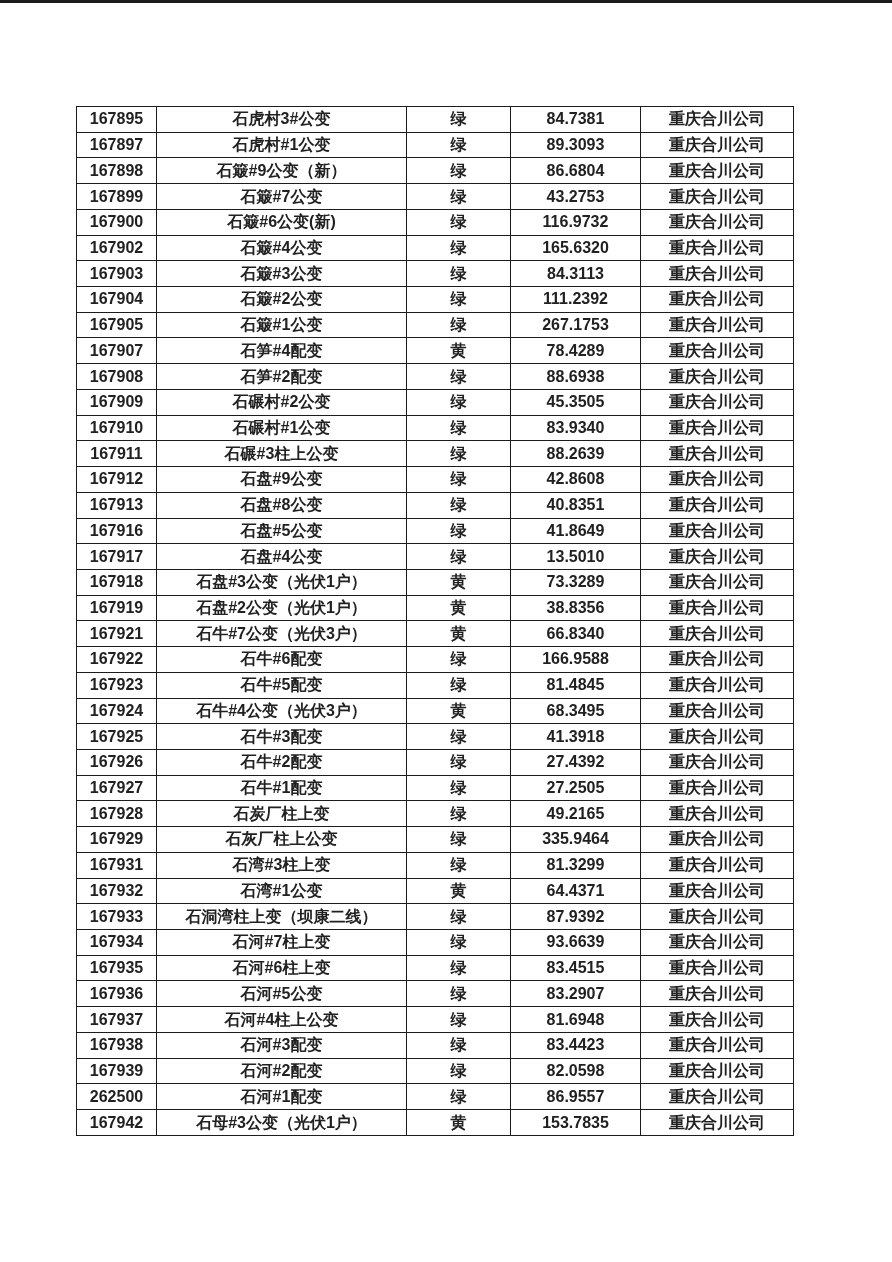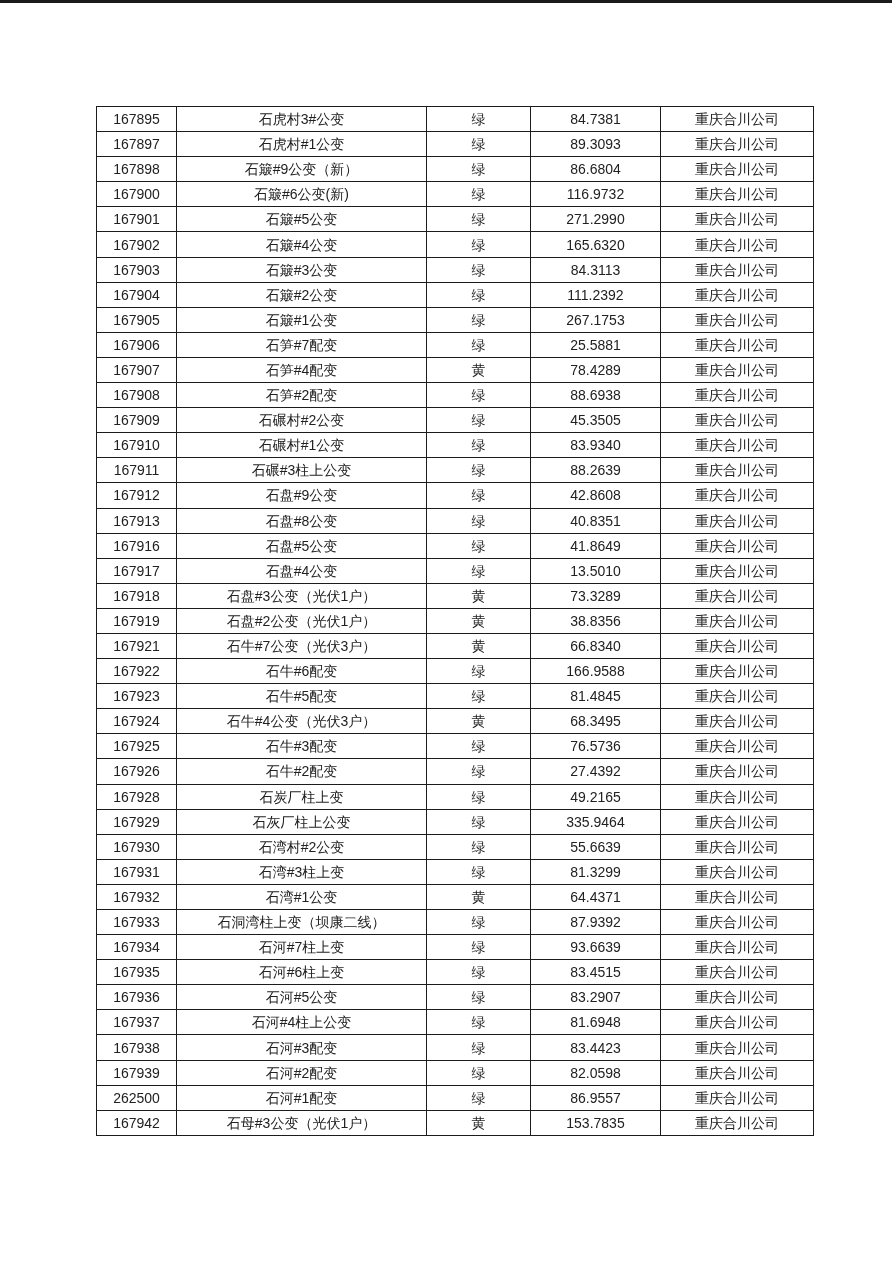--- a/index.html
+++ b/index.html
@@ -15,28 +15,29 @@
     overflow: hidden;
   }
   .top-edge {
     position: absolute;
     left: 0; top: 0;
     width: 892px; height: 3px;
     background: #1b1b1b;
   }
   .sheet-table {
     position: absolute;
-    left: 96px;
+    left: 76px;
     top: 106px;
     width: 717px;
     height: 1030px;
     border-collapse: collapse;
     table-layout: fixed;
-    font-size: 14px;
+    font-size: 16px;
     color: #212121;
+    font-weight: bold;
   }
   .sheet-table td {
     border: 1px solid #1c1c1c;
     text-align: center;
     vertical-align: middle;
     padding: 0 2px;
     white-space: nowrap;
     overflow: hidden;
     line-height: 1;
   }
@@ -76,34 +77,34 @@
         <td>重庆合川公司</td>
       </tr>
       <tr>
         <td>167898</td>
         <td>石簸#9公变（新）</td>
         <td>绿</td>
         <td>86.6804</td>
         <td>重庆合川公司</td>
       </tr>
       <tr>
+        <td>167899</td>
+        <td>石簸#7公变</td>
+        <td>绿</td>
+        <td>43.2753</td>
+        <td>重庆合川公司</td>
+      </tr>
+      <tr>
         <td>167900</td>
         <td>石簸#6公变(新)</td>
         <td>绿</td>
         <td>116.9732</td>
         <td>重庆合川公司</td>
       </tr>
       <tr>
-        <td>167901</td>
-        <td>石簸#5公变</td>
-        <td>绿</td>
-        <td>271.2990</td>
-        <td>重庆合川公司</td>
-      </tr>
-      <tr>
         <td>167902</td>
         <td>石簸#4公变</td>
         <td>绿</td>
         <td>165.6320</td>
         <td>重庆合川公司</td>
       </tr>
       <tr>
         <td>167903</td>
         <td>石簸#3公变</td>
         <td>绿</td>
@@ -118,27 +119,20 @@
         <td>重庆合川公司</td>
       </tr>
       <tr>
         <td>167905</td>
         <td>石簸#1公变</td>
         <td>绿</td>
         <td>267.1753</td>
         <td>重庆合川公司</td>
       </tr>
       <tr>
-        <td>167906</td>
-        <td>石笋#7配变</td>
-        <td>绿</td>
-        <td>25.5881</td>
-        <td>重庆合川公司</td>
-      </tr>
-      <tr>
         <td>167907</td>
         <td>石笋#4配变</td>
         <td>黄</td>
         <td>78.4289</td>
         <td>重庆合川公司</td>
       </tr>
       <tr>
         <td>167908</td>
         <td>石笋#2配变</td>
         <td>绿</td>
@@ -233,49 +227,49 @@
         <td>167924</td>
         <td>石牛#4公变（光伏3户）</td>
         <td>黄</td>
         <td>68.3495</td>
         <td>重庆合川公司</td>
       </tr>
       <tr>
         <td>167925</td>
         <td>石牛#3配变</td>
         <td>绿</td>
-        <td>76.5736</td>
+        <td>41.3918</td>
         <td>重庆合川公司</td>
       </tr>
       <tr>
         <td>167926</td>
         <td>石牛#2配变</td>
         <td>绿</td>
         <td>27.4392</td>
         <td>重庆合川公司</td>
       </tr>
       <tr>
+        <td>167927</td>
+        <td>石牛#1配变</td>
+        <td>绿</td>
+        <td>27.2505</td>
+        <td>重庆合川公司</td>
+      </tr>
+      <tr>
         <td>167928</td>
         <td>石炭厂柱上变</td>
         <td>绿</td>
         <td>49.2165</td>
         <td>重庆合川公司</td>
       </tr>
       <tr>
         <td>167929</td>
         <td>石灰厂柱上公变</td>
         <td>绿</td>
         <td>335.9464</td>
-        <td>重庆合川公司</td>
-      </tr>
-      <tr>
-        <td>167930</td>
-        <td>石湾村#2公变</td>
-        <td>绿</td>
-        <td>55.6639</td>
         <td>重庆合川公司</td>
       </tr>
       <tr>
         <td>167931</td>
         <td>石湾#3柱上变</td>
         <td>绿</td>
         <td>81.3299</td>
         <td>重庆合川公司</td>
       </tr>
       <tr>

